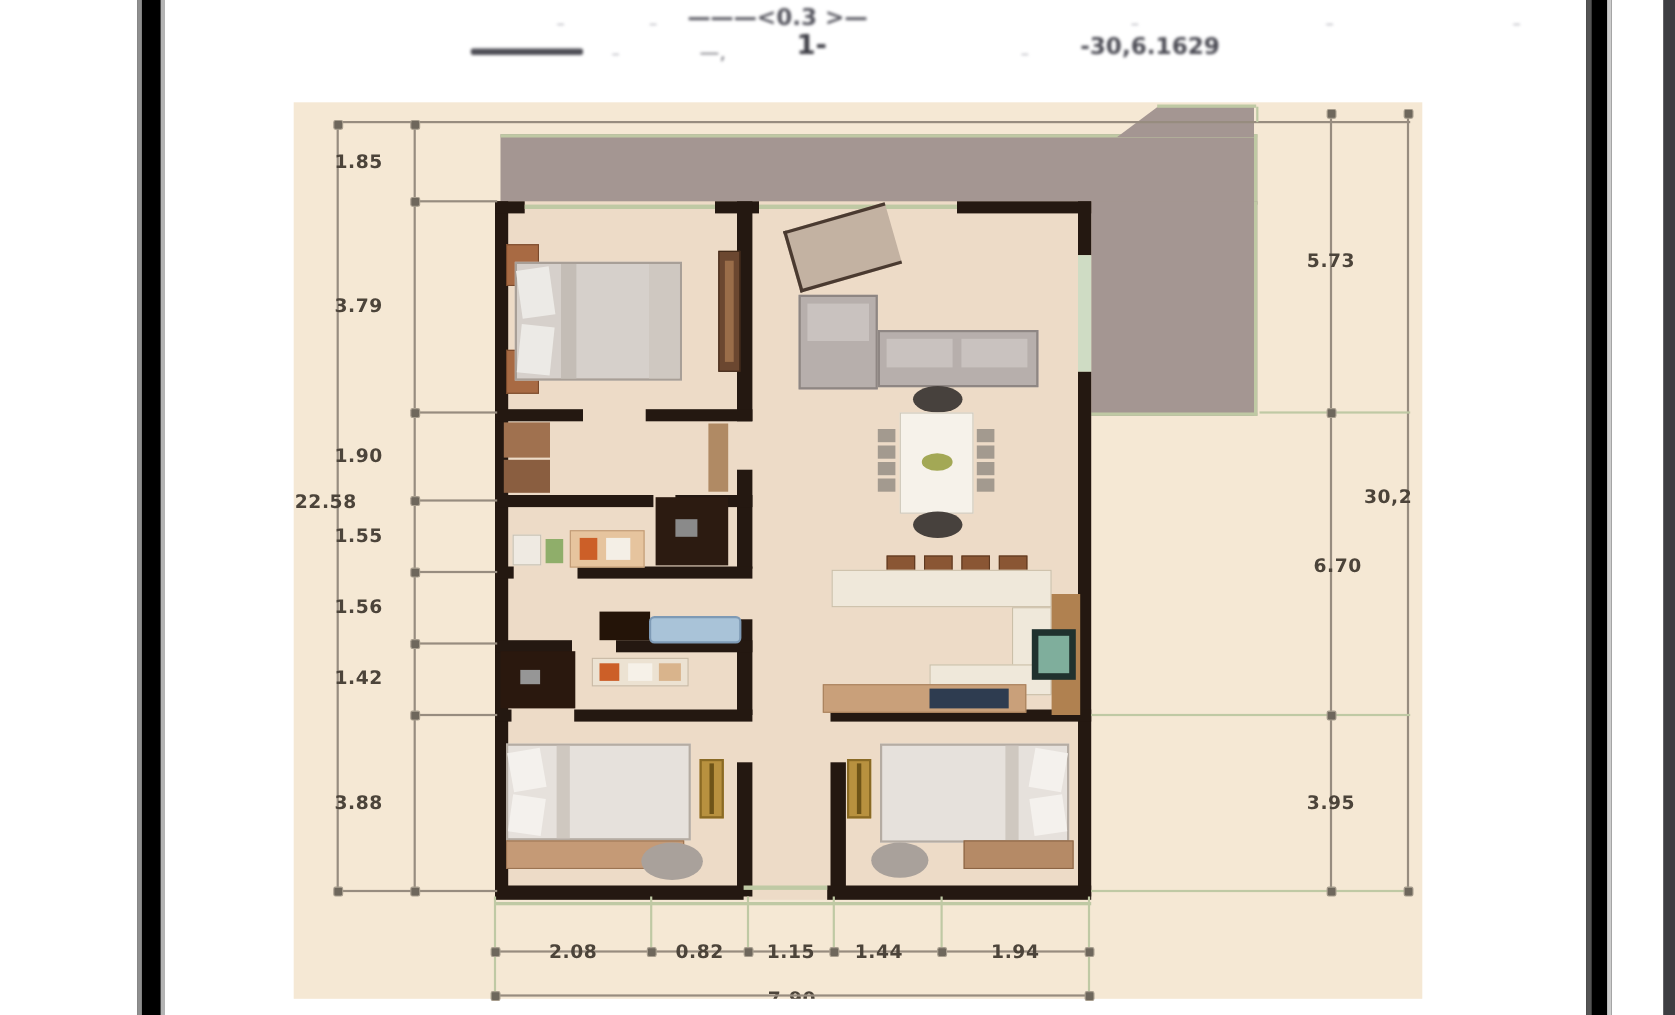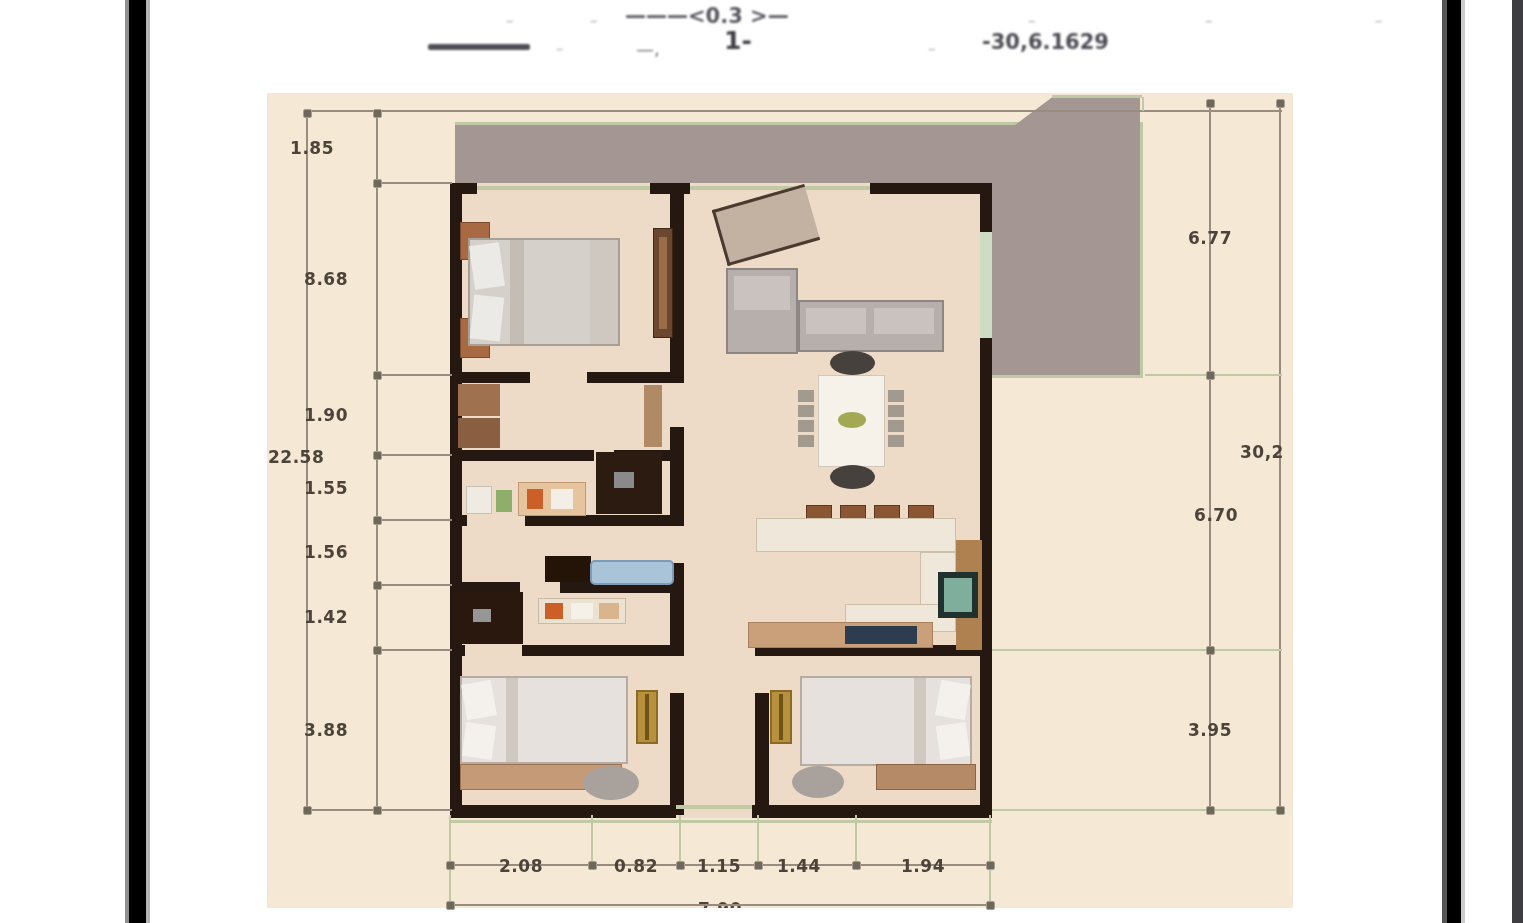--- a/index.html
+++ b/index.html
@@ -234,30 +234,30 @@
 
     <div class="marker" style="left:446px;top:861px;"></div>
     <div class="marker" style="left:588px;top:861px;"></div>
     <div class="marker" style="left:676px;top:861px;"></div>
     <div class="marker" style="left:754px;top:861px;"></div>
     <div class="marker" style="left:852px;top:861px;"></div>
     <div class="marker" style="left:986px;top:861px;"></div>
     <div class="marker" style="left:446px;top:901px;"></div>
     <div class="marker" style="left:986px;top:901px;"></div>
 
-    <div class="dimlabel" style="left:274px;top:138px;width:60px;text-align:right;">1.85</div>
-    <div class="dimlabel" style="left:288px;top:269px;width:60px;text-align:right;">8.68</div>
+    <div class="dimlabel" style="left:288px;top:138px;width:60px;text-align:right;">1.85</div>
+    <div class="dimlabel" style="left:288px;top:269px;width:60px;text-align:right;">3.79</div>
     <div class="dimlabel" style="left:288px;top:405px;width:60px;text-align:right;">1.90</div>
     <div class="dimlabel" style="left:288px;top:478px;width:60px;text-align:right;">1.55</div>
     <div class="dimlabel" style="left:288px;top:542px;width:60px;text-align:right;">1.56</div>
     <div class="dimlabel" style="left:288px;top:607px;width:60px;text-align:right;">1.42</div>
     <div class="dimlabel" style="left:288px;top:720px;width:60px;text-align:right;">3.88</div>
     <div class="dimlabel" style="left:268px;top:447px;width:64px;">22.58</div>
 
-    <div class="dimlabel" style="left:1182px;top:228px;width:56px;text-align:center;">6.77</div>
+    <div class="dimlabel" style="left:1182px;top:228px;width:56px;text-align:center;">5.73</div>
     <div class="dimlabel" style="left:1182px;top:505px;width:56px;text-align:right;">6.70</div>
     <div class="dimlabel" style="left:1182px;top:720px;width:56px;text-align:center;">3.95</div>
     <div class="dimlabel" style="left:1240px;top:442px;width:56px;">30,2</div>
 
     <div class="dimlabel" style="left:491px;top:856px;width:60px;text-align:center;">2.08</div>
     <div class="dimlabel" style="left:606px;top:856px;width:60px;text-align:center;">0.82</div>
     <div class="dimlabel" style="left:689px;top:856px;width:60px;text-align:center;">1.15</div>
     <div class="dimlabel" style="left:777px;top:856px;width:60px;">1.44</div>
     <div class="dimlabel" style="left:893px;top:856px;width:60px;text-align:center;">1.94</div>
   </div>

